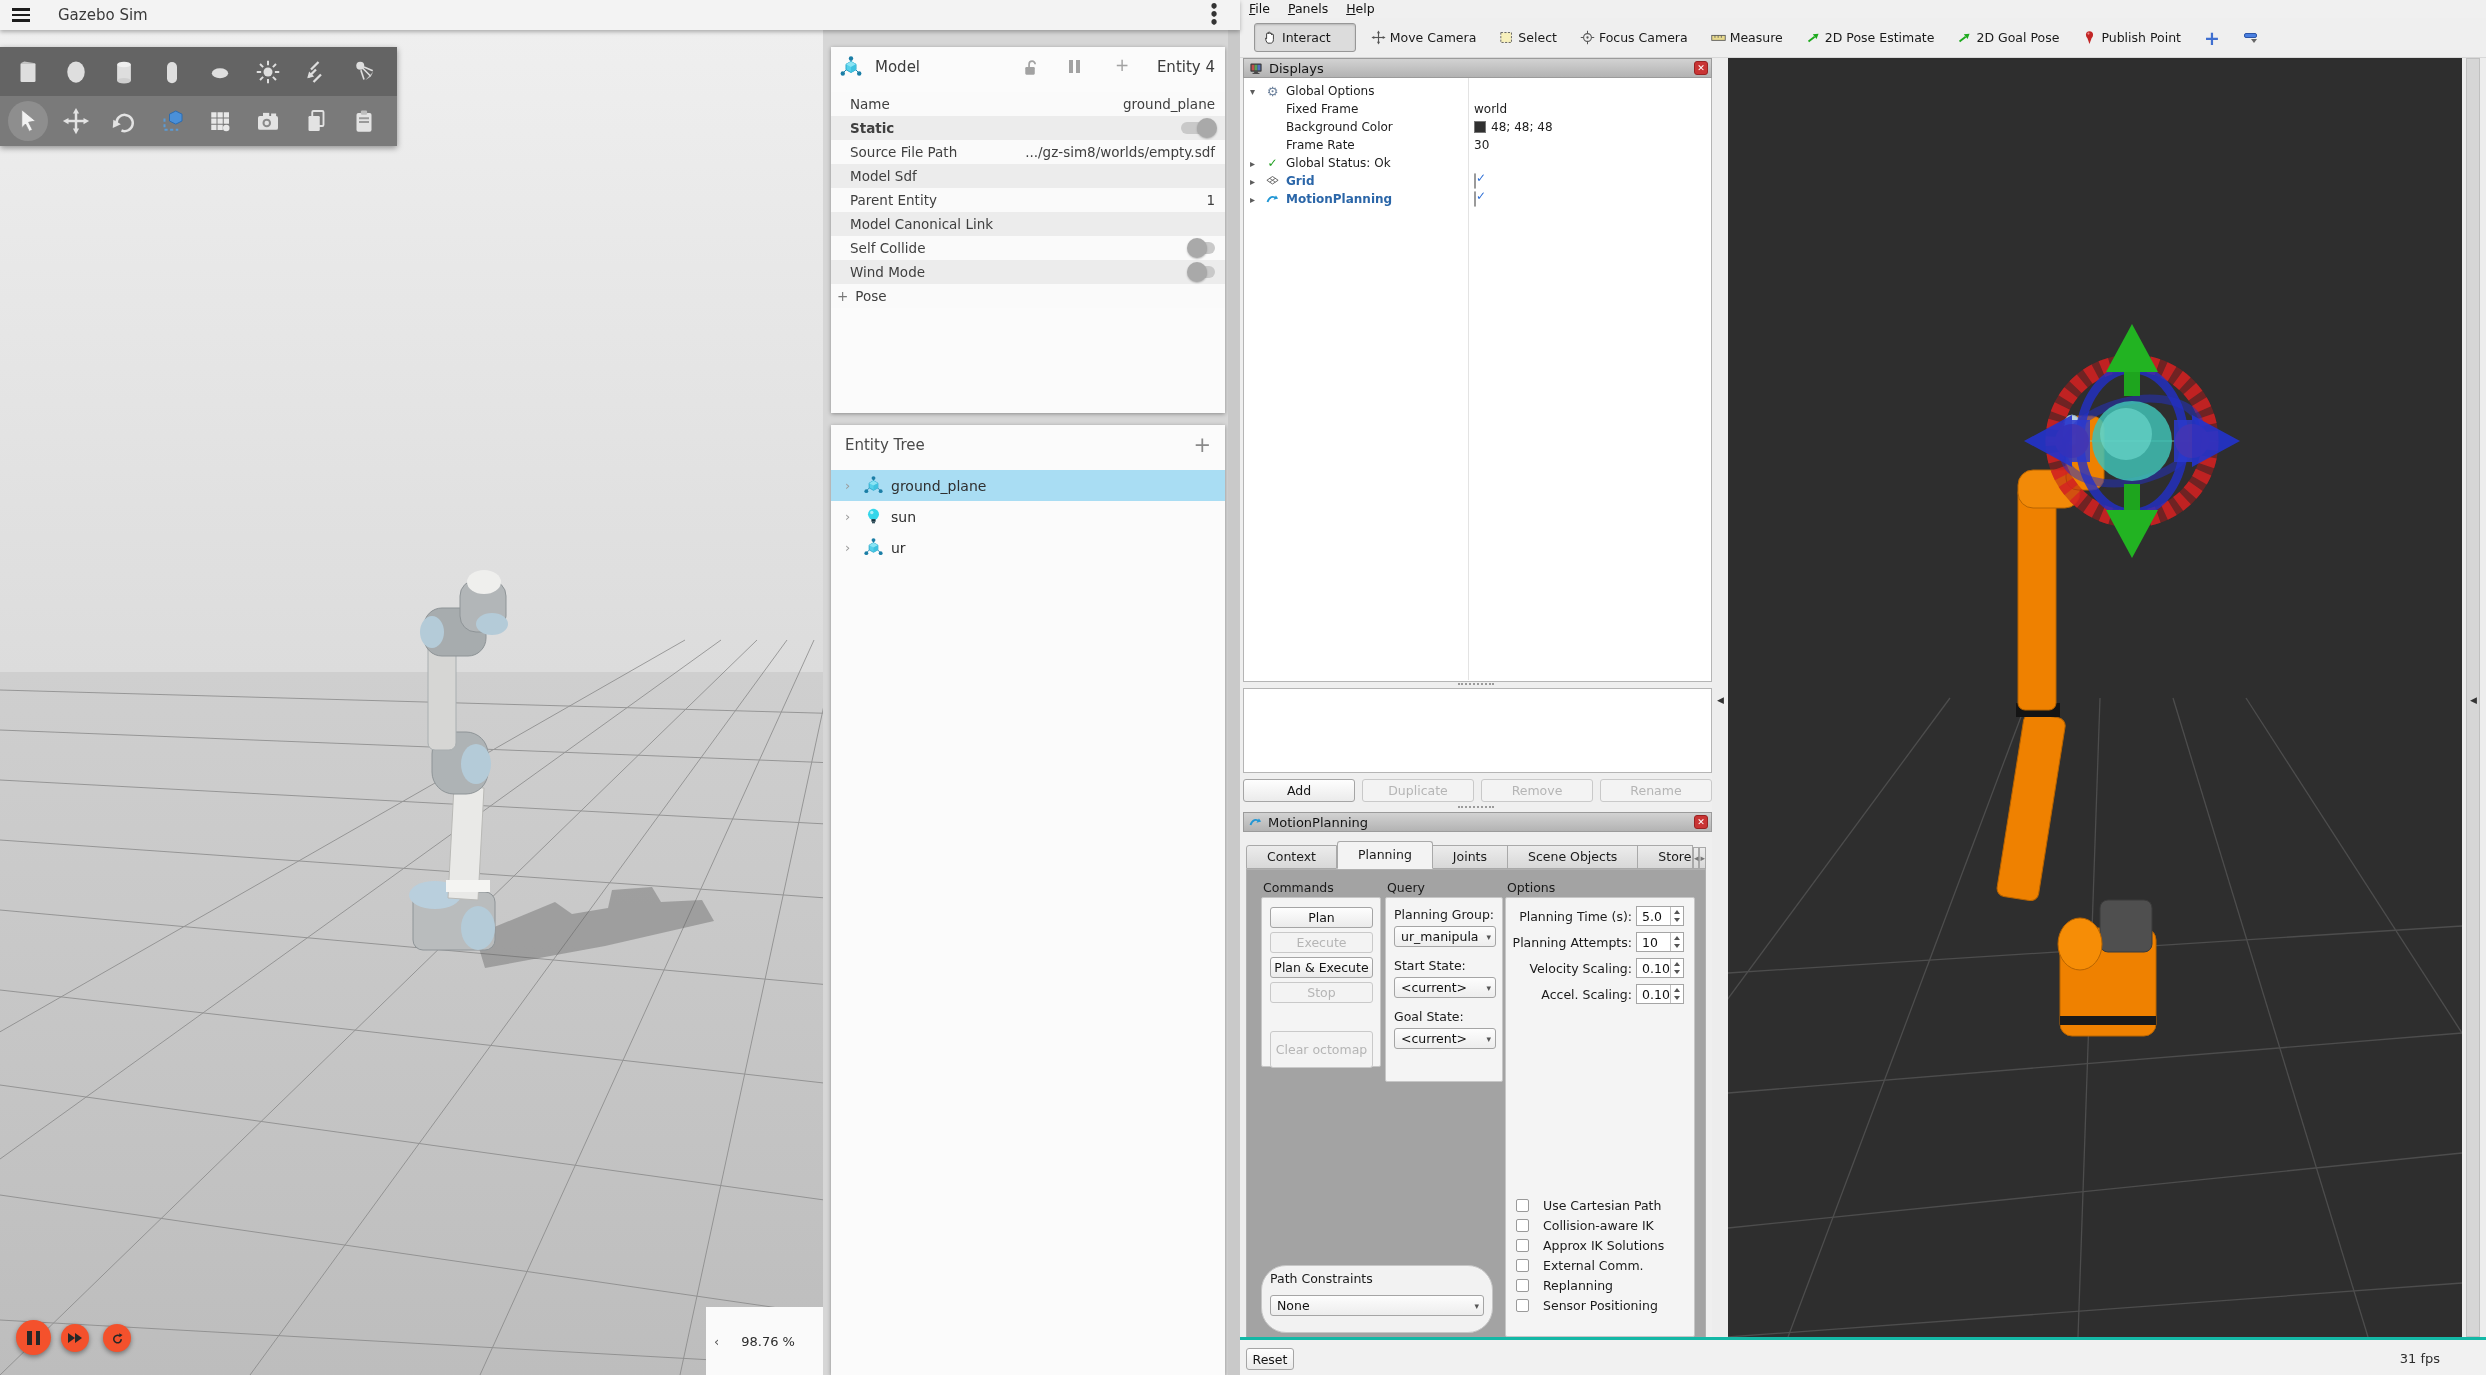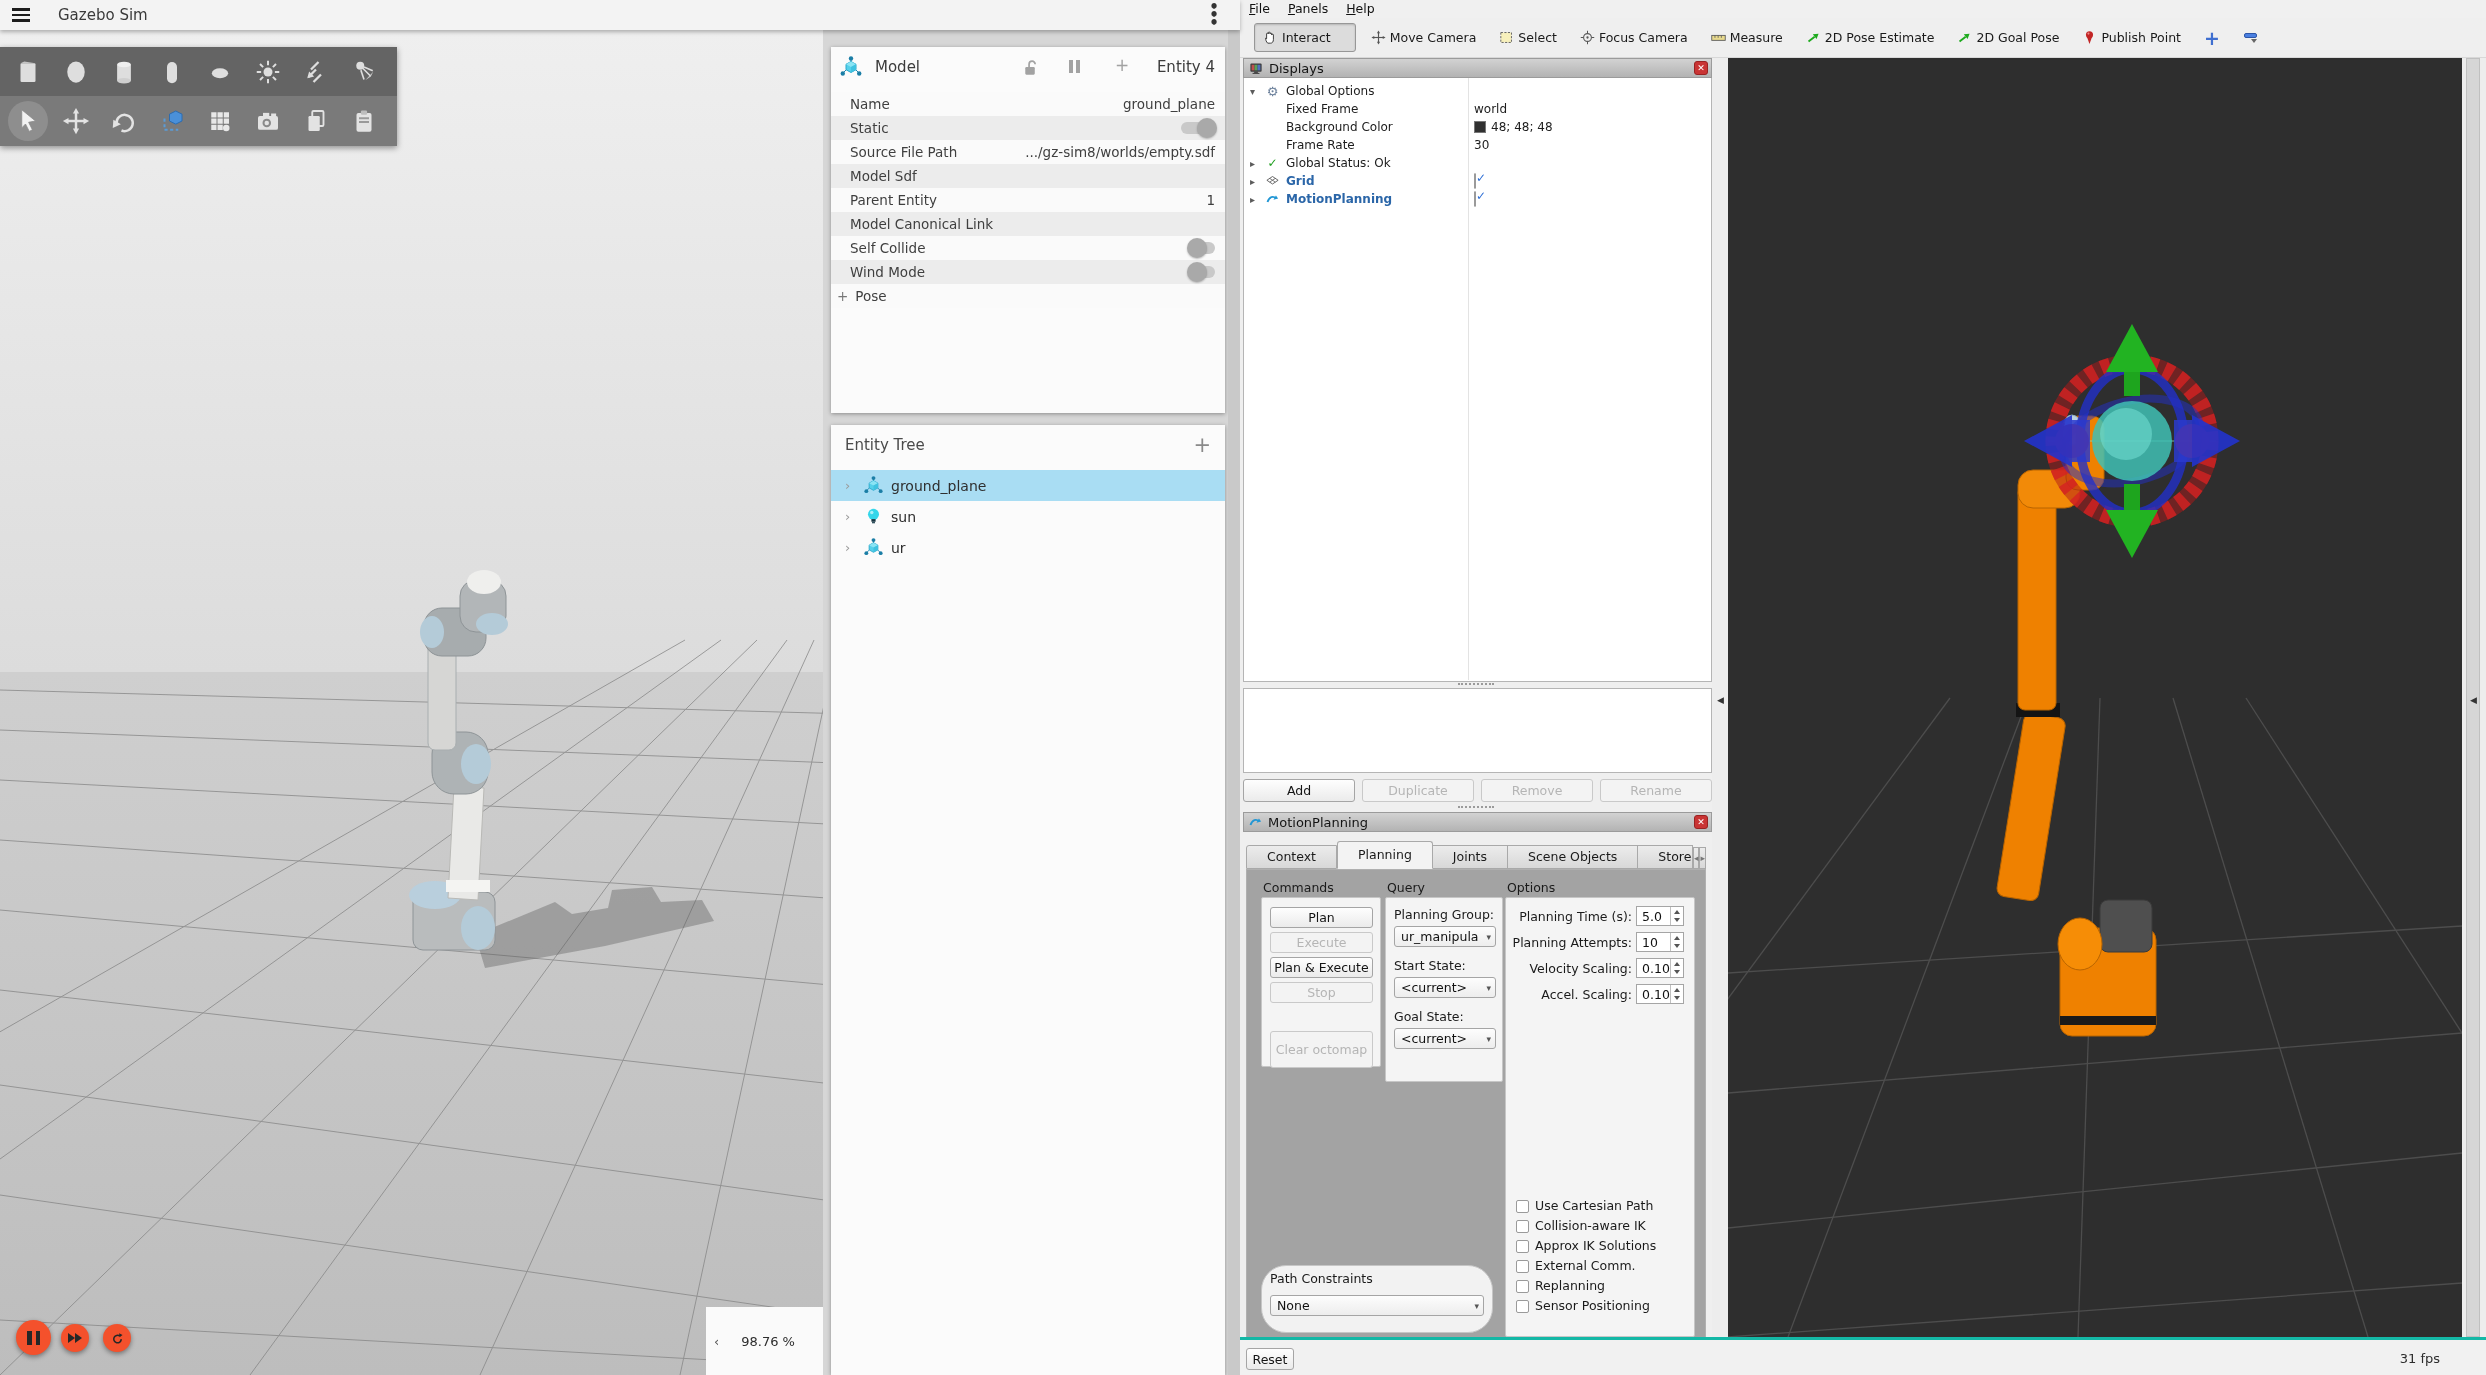--- a/index.html
+++ b/index.html
@@ -77,21 +77,21 @@
   .tab-scroll{width:15px;height:22px;border:1px solid #a9a9a9;background:linear-gradient(#ececec,#d8d8d8);font-size:9px;color:#777;display:flex;align-items:center;justify-content:center;}
   #mp-frame{left:6px;top:869px;width:460px;height:473px;background:#a3a3a3;border:1px solid #b0b0b0;}
   .gbx{position:absolute;border:1px solid #c6c6c6;border-radius:2px;background:#f4f4f4;}
   .glabel{position:absolute;font-size:12.5px;color:#1a1a1a;white-space:nowrap;}
   .combo{position:absolute;height:21px;background:linear-gradient(#fdfdfd,#ededed);border:1px solid #a5a5a5;border-radius:3px;font-size:12.5px;color:#111;display:flex;align-items:center;padding:0 16px 0 6px;overflow:hidden;white-space:nowrap;cursor:pointer;}
   .combo:after{content:"▾";position:absolute;right:4px;color:#555;font-size:9px;}
   .spin{position:absolute;height:20px;background:#fff;border:1px solid #a5a5a5;display:flex;align-items:center;font-size:12.5px;color:#111;padding-left:5px;}
   .spin .arr{margin-left:auto;width:13px;height:100%;border-left:1px solid #c0c0c0;display:flex;flex-direction:column;align-items:center;justify-content:space-evenly;}
   .tri-u{width:0;height:0;border-left:3.5px solid transparent;border-right:3.5px solid transparent;border-bottom:4.5px solid #555;}
   .tri-d{width:0;height:0;border-left:3.5px solid transparent;border-right:3.5px solid transparent;border-top:4.5px solid #555;}
-  .cb-row{position:absolute;display:flex;align-items:flex-end;gap:6px;font-size:12.5px;color:#1a1a1a;}
+  .cb-row{position:absolute;display:flex;align-items:center;gap:14px;font-size:12.5px;color:#1a1a1a;}
   
   #rv-view{left:488px;top:58px;width:734px;height:1279px;background:#2e2e2e;overflow:hidden;}
   #rv-gap{left:472px;top:58px;width:16px;height:1279px;background:#ededed;}
   #rv-rightstrip{left:1222px;top:58px;width:24px;height:1279px;background:#ededed;}
   #rv-status{left:0;top:1337px;width:1246px;height:38px;background:#f1f1f1;border-top:3px solid #14b8a6;}
   .collapse-arrow{font-size:9px;color:#333;}
 </style>
 </head>
 <body>
 
@@ -338,21 +338,21 @@
               <div style="width:3.5px;height:13px;background:#a2a2a2;"></div>
             </div>
           <span class="a" style="left:284px;top:8px;font-size:17px;color:#a2a2a2;">+</span>
           <span style="margin-left:auto;font-size:15px;color:#3c3c3c;">Entity 4</span>
         </div>
         <div class="a" style="left:0;top:45px;width:394px;">
           <div class="gz-row" style="background:#fafafa;">
             <span>Name</span>
             <span class="val">ground_plane</span>
           </div>
-          <div class="gz-row" style="background:#ececec;">
+          <div class="gz-row" style="background:#ececec;font-weight:bold;">
             <span>Static</span>
             <div class="gz-toggle">
                 <div class="gz-knob k-on"></div>
               </div>
           </div>
           <div class="gz-row" style="background:#fafafa;">
             <span>Source File Path</span>
             <span class="val">.../gz-sim8/worlds/empty.sdf</span>
           </div>
           <div class="gz-row" style="background:#ececec;">

